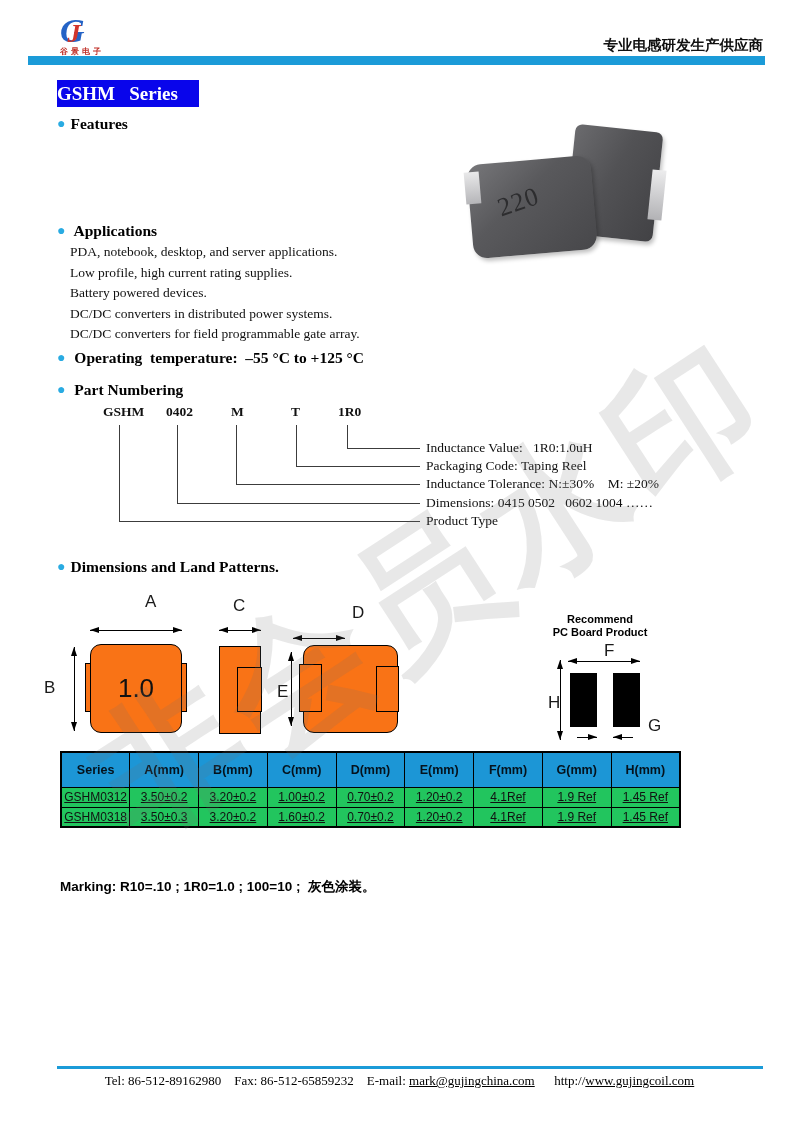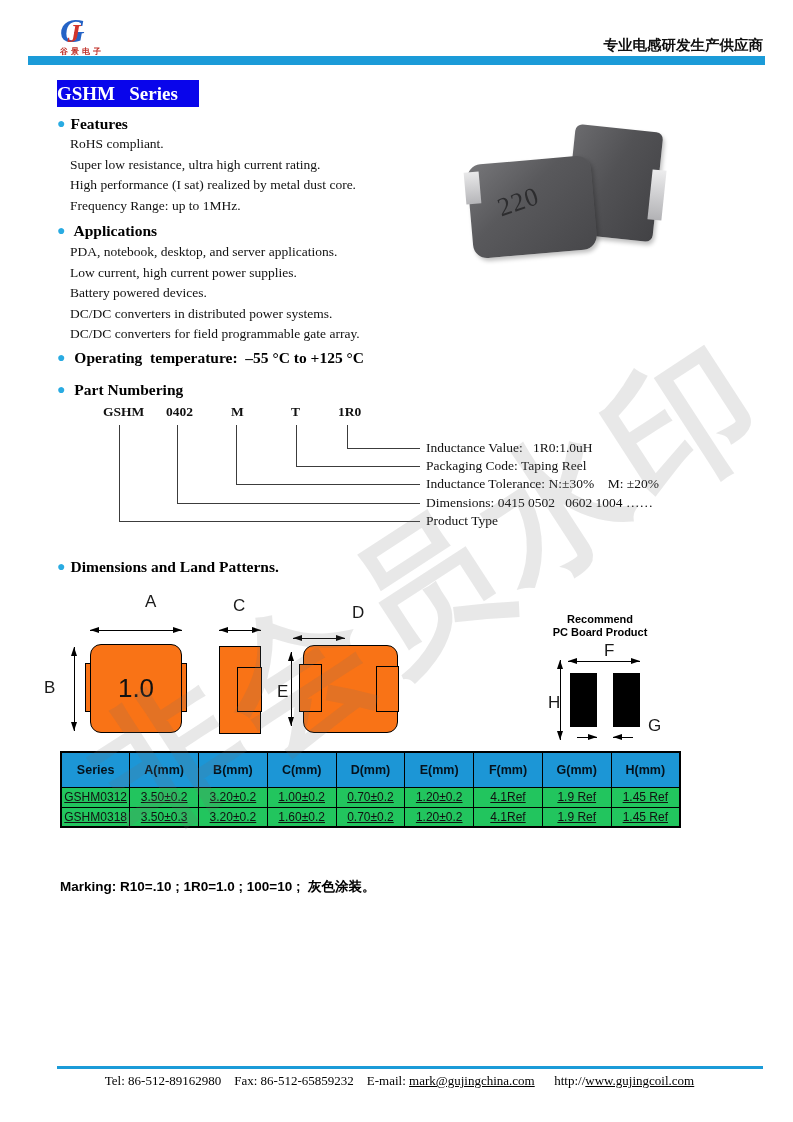--- a/index.html
+++ b/index.html
@@ -95,40 +95,34 @@
       <span class="logo-g">G</span><span class="logo-j">J</span>
     </div>
     <div class="logo-sub">谷景电子</div>
   </div>
   <div class="abs tagline" style="right:30px; top:36px;">专业电感研发生产供应商</div>
   <div class="abs bluebar" style="left:28px; top:56px; width:737px; height:9px;"></div>
 
   <div class="abs banner" style="left:57px; top:80px; width:142px; height:27px;">GSHM   Series</div>
 
   <div class="abs sec-head" style="left:57px; top:115px;"><span class="bullet">●</span><span>Features</span></div>
-  <div class="abs body-list" style="left:70px; top:134px;">
-    <div>RoHS compliant.</div>
-    <div>Super low resistance, ultra high current rating.</div>
-    <div>High performance (I sat) realized by metal dust core.</div>
-    <div>Frequency Range: up to 1MHz.</div>
-  </div>
 
   <div class="abs" style="left:468px; top:112px; width:255px; height:150px;">
     <div class="photo-box-r"></div>
     <div class="photo-pad-r"></div>
     <div class="photo-box-l">
       <span class="mk">220</span>
     </div>
     <div class="photo-pad-l"></div>
   </div>
 
   <div class="abs sec-head" style="left:57px; top:222px;"><span class="bullet">●</span> <span>Applications</span></div>
   <div class="abs body-list" style="left:70px; top:242px;">
     <div>PDA, notebook, desktop, and server applications.</div>
-    <div>Low current, high current power supplies.</div>
+    <div>Low profile, high current rating supplies.</div>
     <div>Battery powered devices.</div>
     <div>DC/DC converters in distributed power systems.</div>
     <div>DC/DC converters for field programmable gate array.</div>
   </div>
 
   <div class="abs sec-head" style="left:57px; top:349px;"><span class="bullet">●</span> <span>Operating  temperature:  –55 °C to +125 °C</span></div>
 
   <div class="abs sec-head" style="left:57px; top:381px;"><span class="bullet">●</span> <span>Part Numbering</span></div>
 
   <div>

